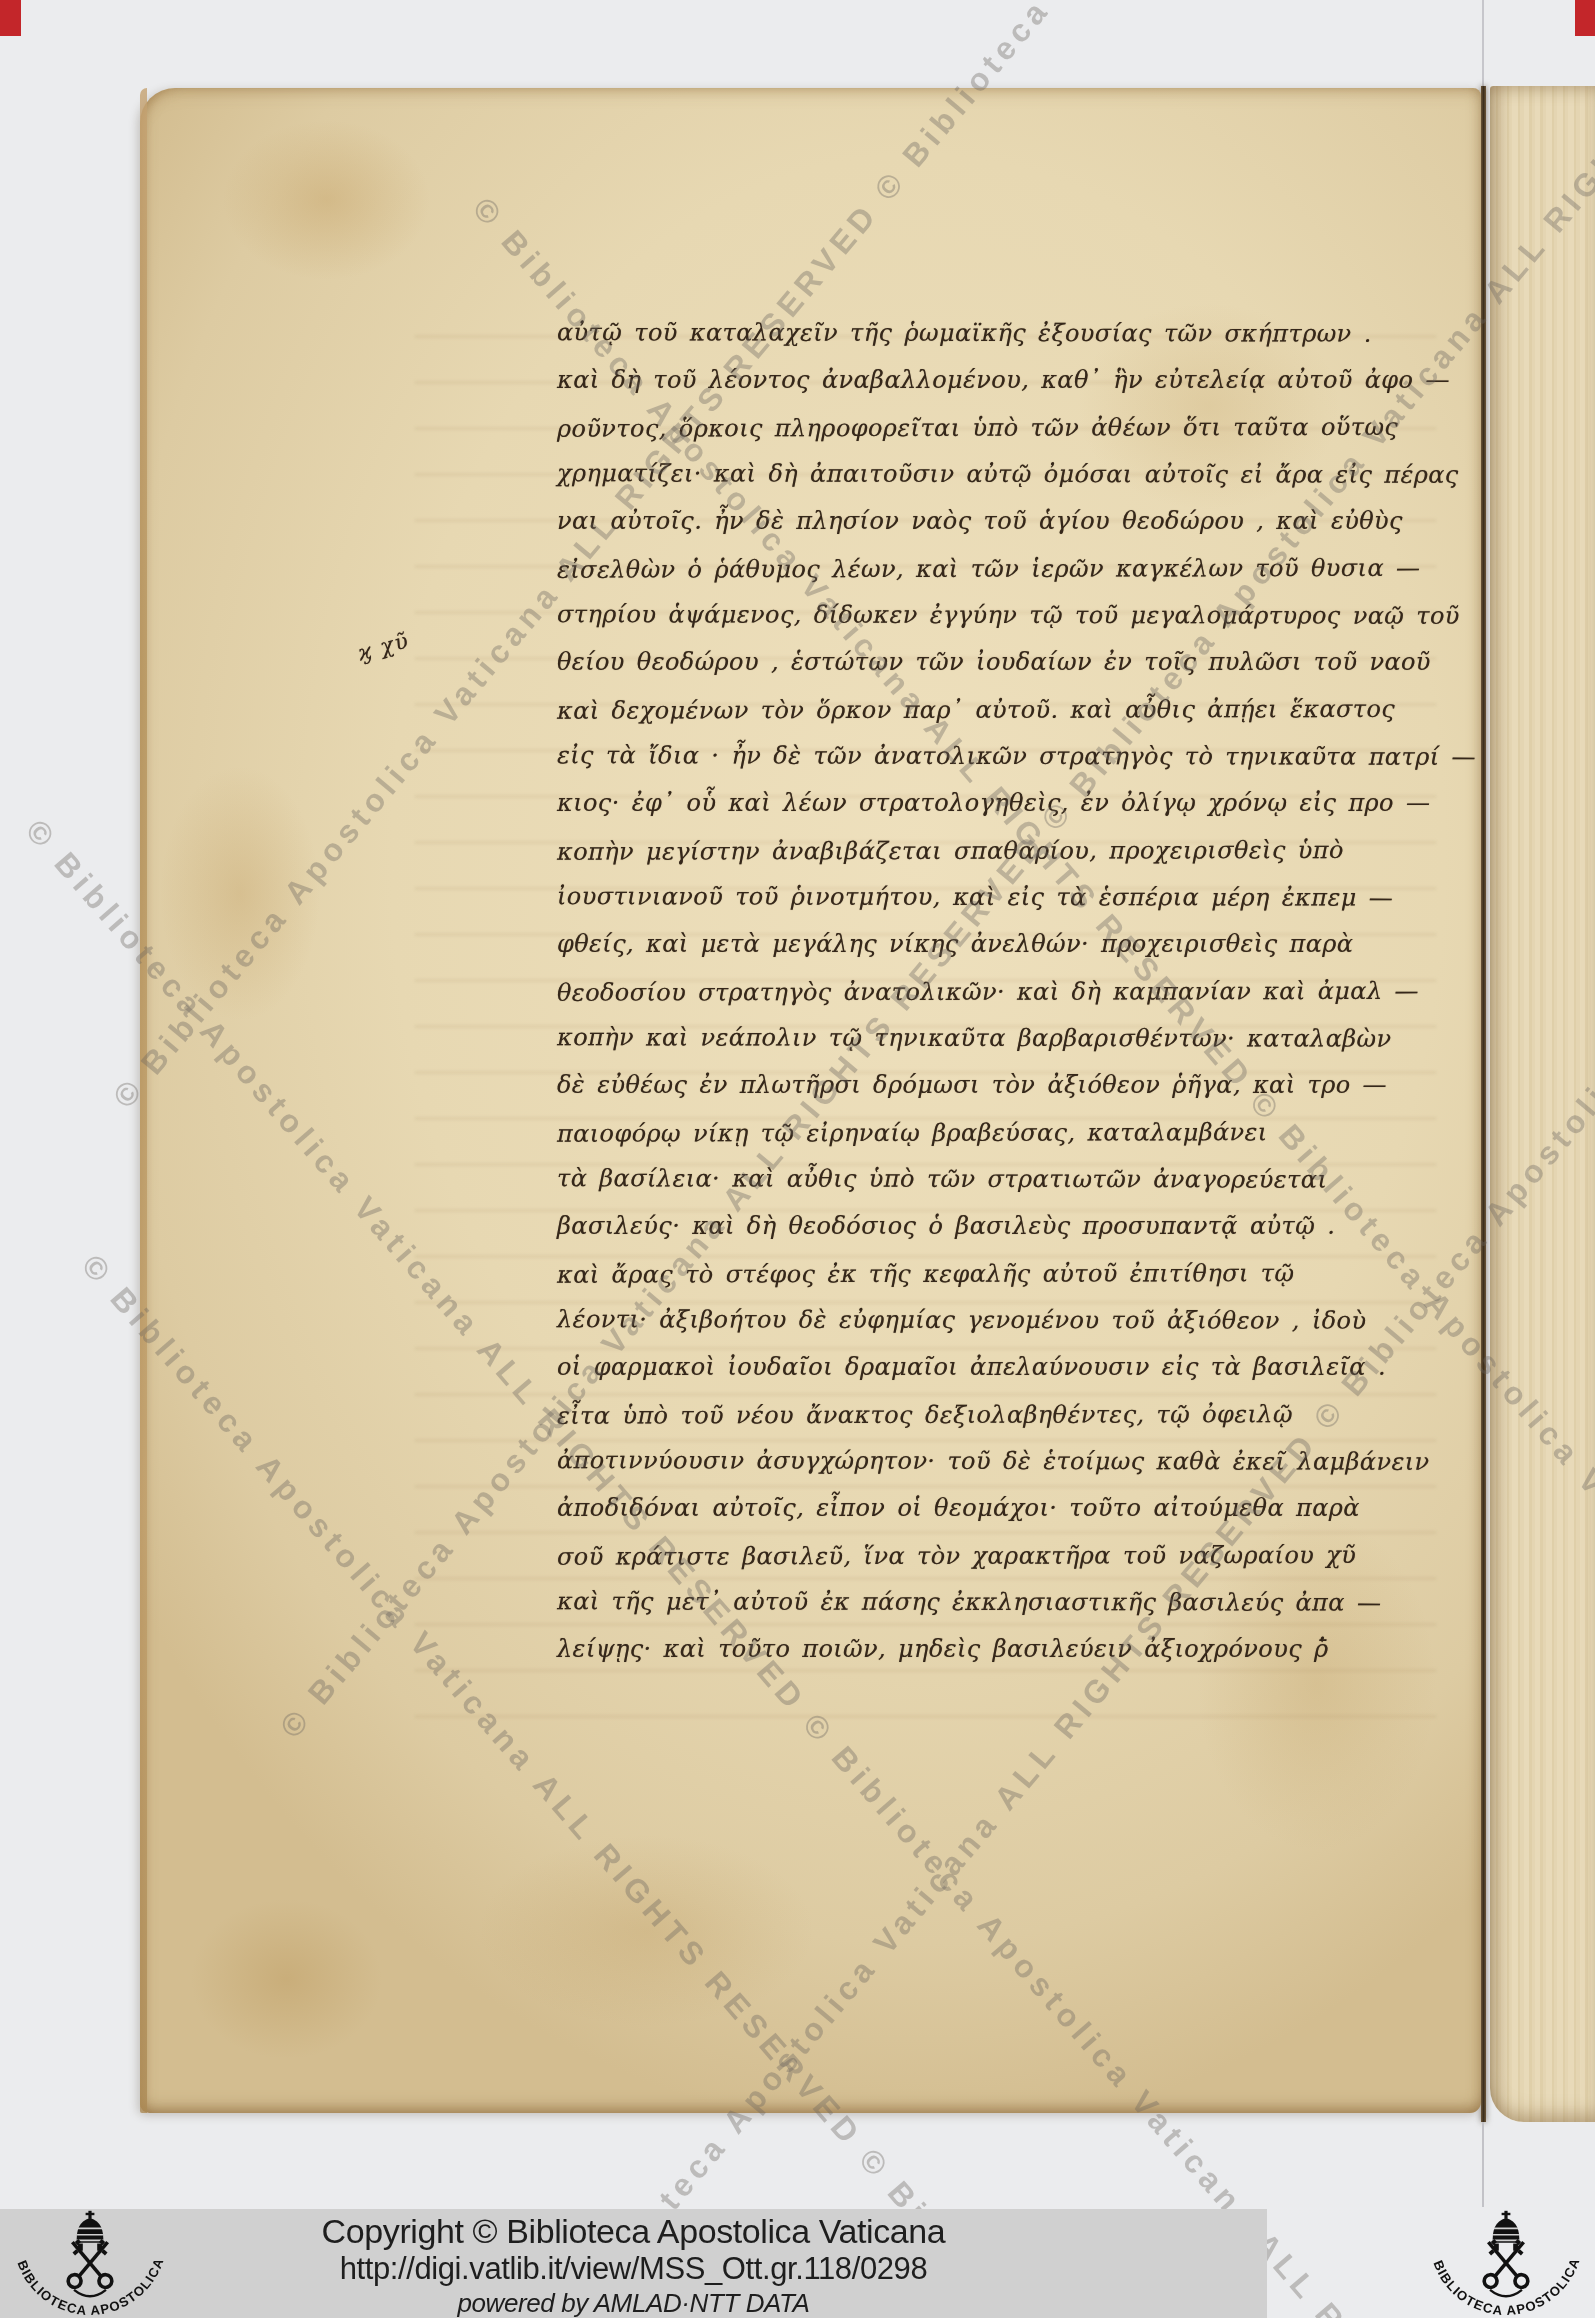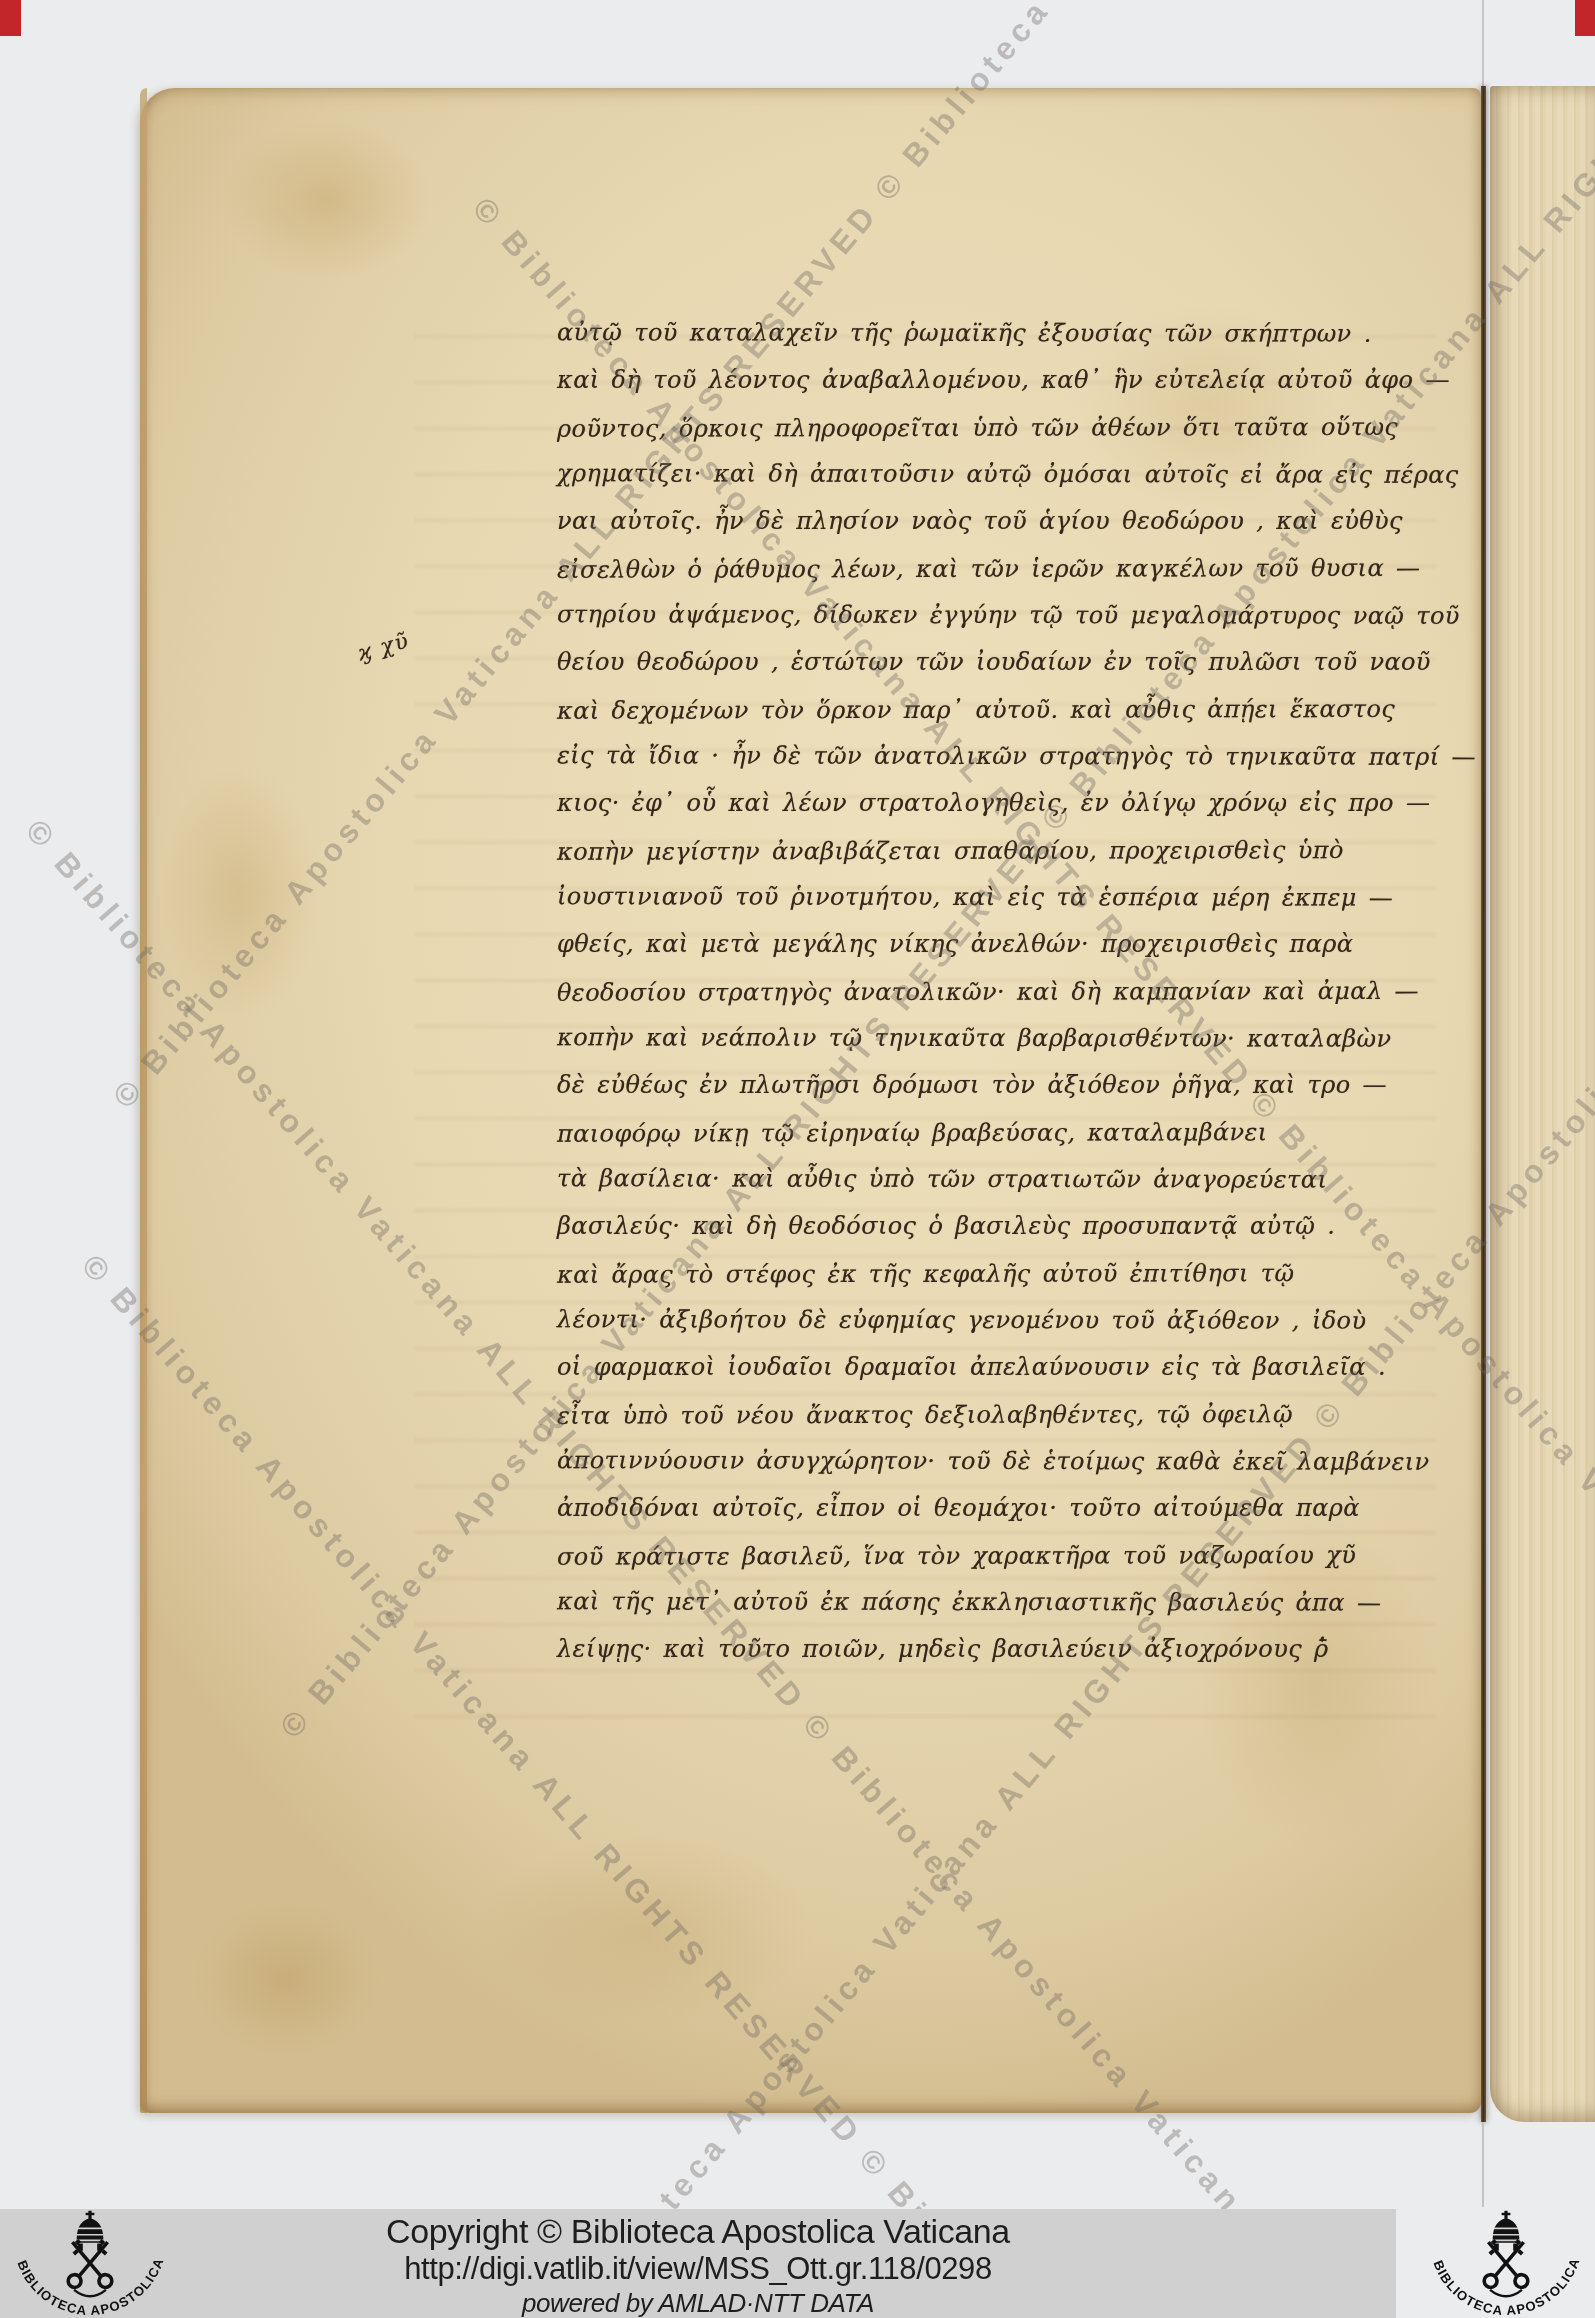--- a/index.html
+++ b/index.html
@@ -74,21 +74,21 @@
     text-shadow:0 0 0.8px rgba(55,38,18,.5);
   }
   
   .watermark-layer{position:absolute;inset:0;pointer-events:none;}
   .wm-line{
     position:absolute;white-space:nowrap;transform-origin:0 50%;
     font-family:"Liberation Sans",sans-serif;font-weight:bold;
     font-size:32px;letter-spacing:5.6px;color:rgba(104,101,95,.36);
   }
   
-  .footer{position:absolute;left:0;top:2209px;width:1396px;height:110px;background:#d0d0d0;}
+  .footer{position:absolute;left:0;top:2209px;width:1267px;height:110px;background:#d0d0d0;}
   .footer-text{position:absolute;left:239px;right:239px;top:3.2px;text-align:center;color:#1e1e1e;}
   .f-copy{font-size:34px;line-height:38px;letter-spacing:-0.4px;}
   .f-url{font-size:31px;line-height:37px;letter-spacing:-0.4px;}
   .f-pow{font-size:26px;line-height:32px;letter-spacing:-0.4px;font-style:italic;}
   .logo{position:absolute;top:2210px;width:168px;height:107px;}
   .logo.left{left:6.4px;} .logo.right{left:1422px;}
 </style>
 </head>
 <body>
 

